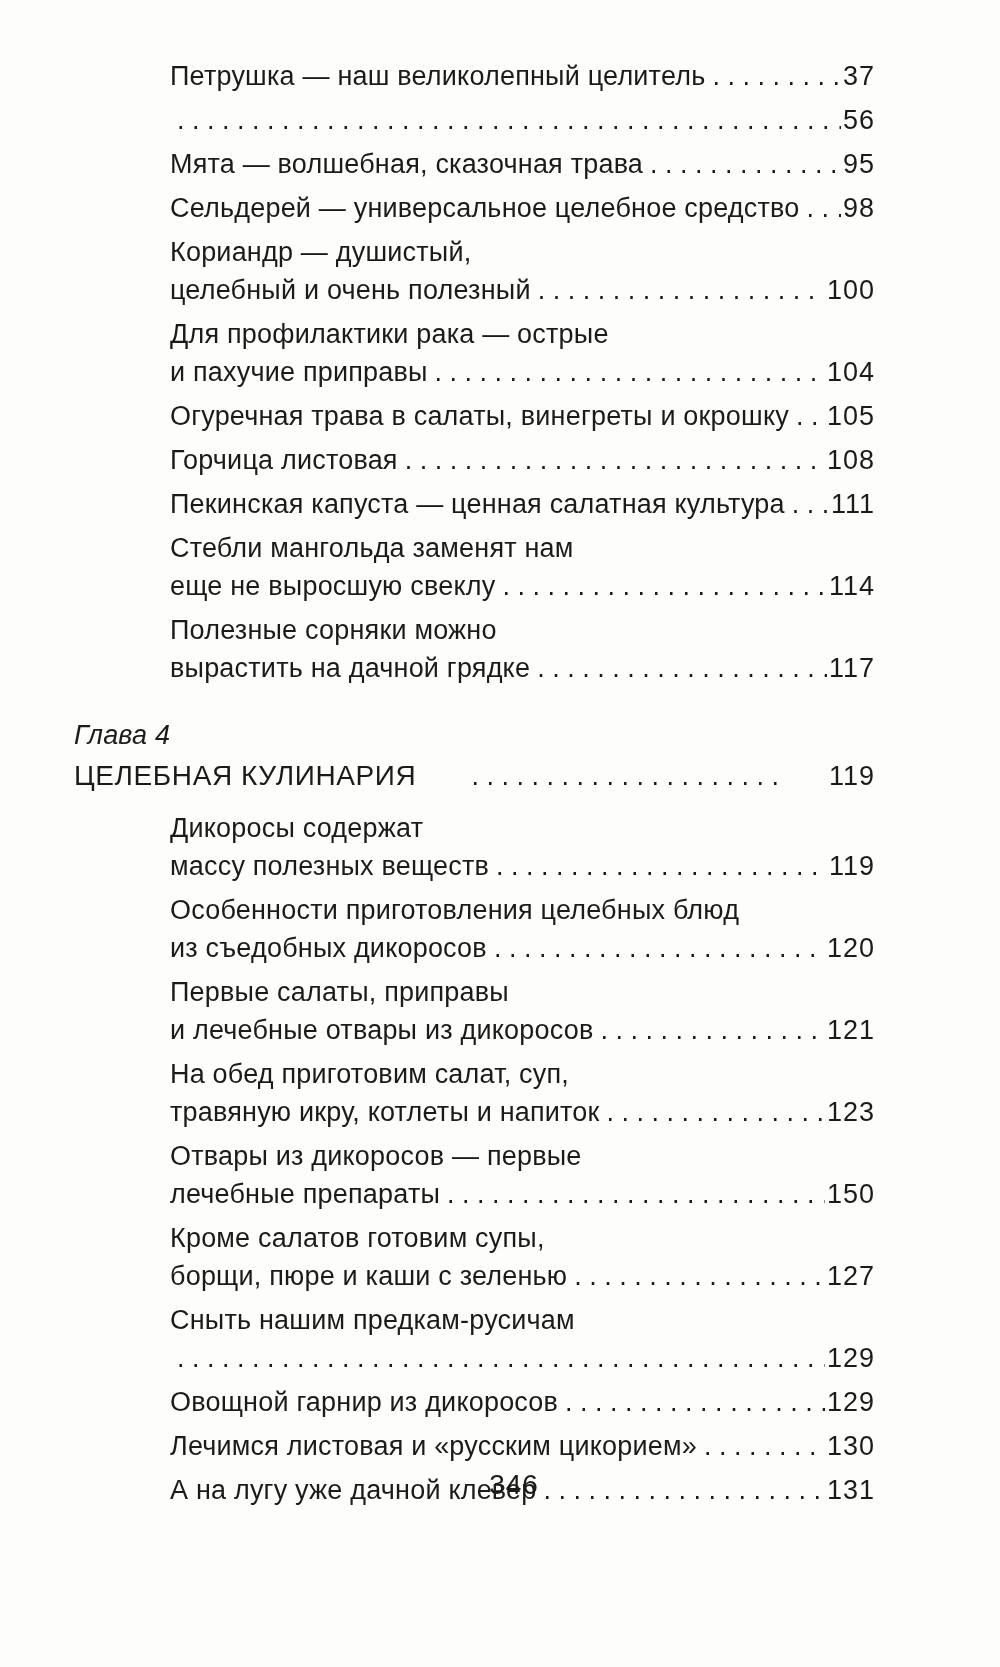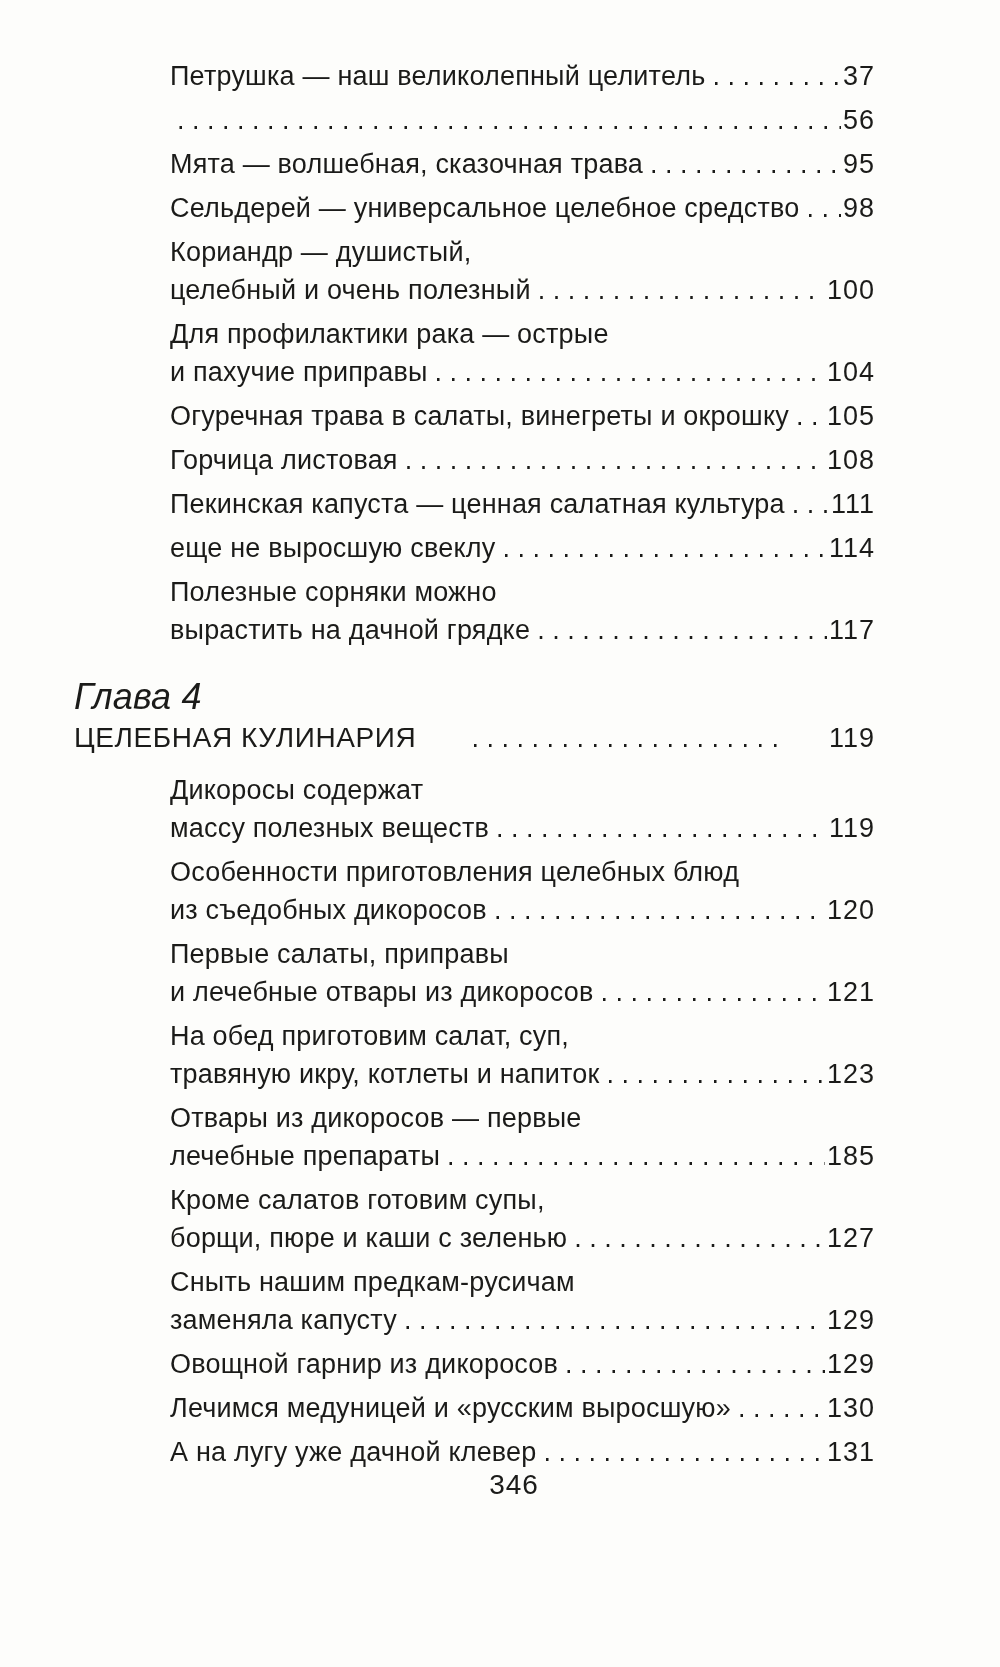--- a/index.html
+++ b/index.html
@@ -17,21 +17,21 @@
   .toc-line { display: flex; align-items: flex-end; }
   .title { white-space: nowrap; }
   .leader {
     flex: 1 1 auto; min-width: 12px;
     overflow: hidden; white-space: nowrap;
     letter-spacing: 7.5px; margin-left: 7px;
     font-size: 27px;
   }
   .pagenum { margin-left: 2px; letter-spacing: 1px; }
   .chapter-block { margin: 28px 0 12px 0; margin-left: -48px; }
-  .chapter-kicker { font-style: italic; font-size: 36px; line-height: 40px; margin-top: 8px; }
+  .chapter-kicker { font-style: italic; font-size: 27px; line-height: 40px; margin-top: 8px; }
   .chapter-title-row .title { font-size: 28px; letter-spacing: 0.6px; }
   .chapter-title-row { line-height: 42px; gap: 48px; }
   .footer {
     position: absolute; top: 1466px; left: 14px; width: 100%;
     text-align: center; font-size: 28px; letter-spacing: 1px;
   }
 </style>
 </head>
 <body style="--paper: #fdfdfb; --ink: #1b1b19;">
 
@@ -96,20 +96,21 @@
           </div>
         </div>
         <div class="toc-entry">
           <div class="toc-line line ">
             <span class="title">Пекинская капуста — ценная салатная культура</span>
             <span class="leader">..........................................................................................</span>
             <span class="pagenum">111</span>
           </div>
         </div>
         <div class="toc-entry">
+          <div class="line">Стебли мангольда заменят нам</div>
           <div class="toc-line line ">
             <span class="title">еще не выросшую свеклу</span>
             <span class="leader">..........................................................................................</span>
             <span class="pagenum">114</span>
           </div>
         </div>
         <div class="toc-entry">
           <div class="line">Полезные сорняки можно</div>
           <div class="toc-line line ">
             <span class="title">вырастить на дачной грядке</span>
@@ -157,49 +158,48 @@
             <span class="title">травяную икру, котлеты и напиток</span>
             <span class="leader">..........................................................................................</span>
             <span class="pagenum">123</span>
           </div>
         </div>
         <div class="toc-entry">
           <div class="line">Отвары из дикоросов — первые</div>
           <div class="toc-line line ">
             <span class="title">лечебные препараты</span>
             <span class="leader">..........................................................................................</span>
-            <span class="pagenum">185</span>
+            <span class="pagenum">150</span>
           </div>
         </div>
         <div class="toc-entry">
           <div class="line">Кроме салатов готовим супы,</div>
           <div class="toc-line line ">
             <span class="title">борщи, пюре и каши с зеленью</span>
             <span class="leader">..........................................................................................</span>
             <span class="pagenum">127</span>
           </div>
         </div>
         <div class="toc-entry">
           <div class="line">Сныть нашим предкам-русичам</div>
           <div class="toc-line line ">
-            <span class="title">заменяла капусту </span>
             <span class="leader">..........................................................................................</span>
             <span class="pagenum">129</span>
           </div>
         </div>
         <div class="toc-entry">
           <div class="toc-line line ">
             <span class="title">Овощной гарнир из дикоросов</span>
             <span class="leader">..........................................................................................</span>
             <span class="pagenum">129</span>
           </div>
         </div>
         <div class="toc-entry">
           <div class="toc-line line ">
-            <span class="title">Лечимся медуницей и «русским выросшую»</span>
+            <span class="title">Лечимся листовая и «русским цикорием»</span>
             <span class="leader">..........................................................................................</span>
             <span class="pagenum">130</span>
           </div>
         </div>
         <div class="toc-entry">
           <div class="toc-line line ">
             <span class="title">А на лугу уже дачной клевер</span>
             <span class="leader">..........................................................................................</span>
             <span class="pagenum">131</span>
           </div>

